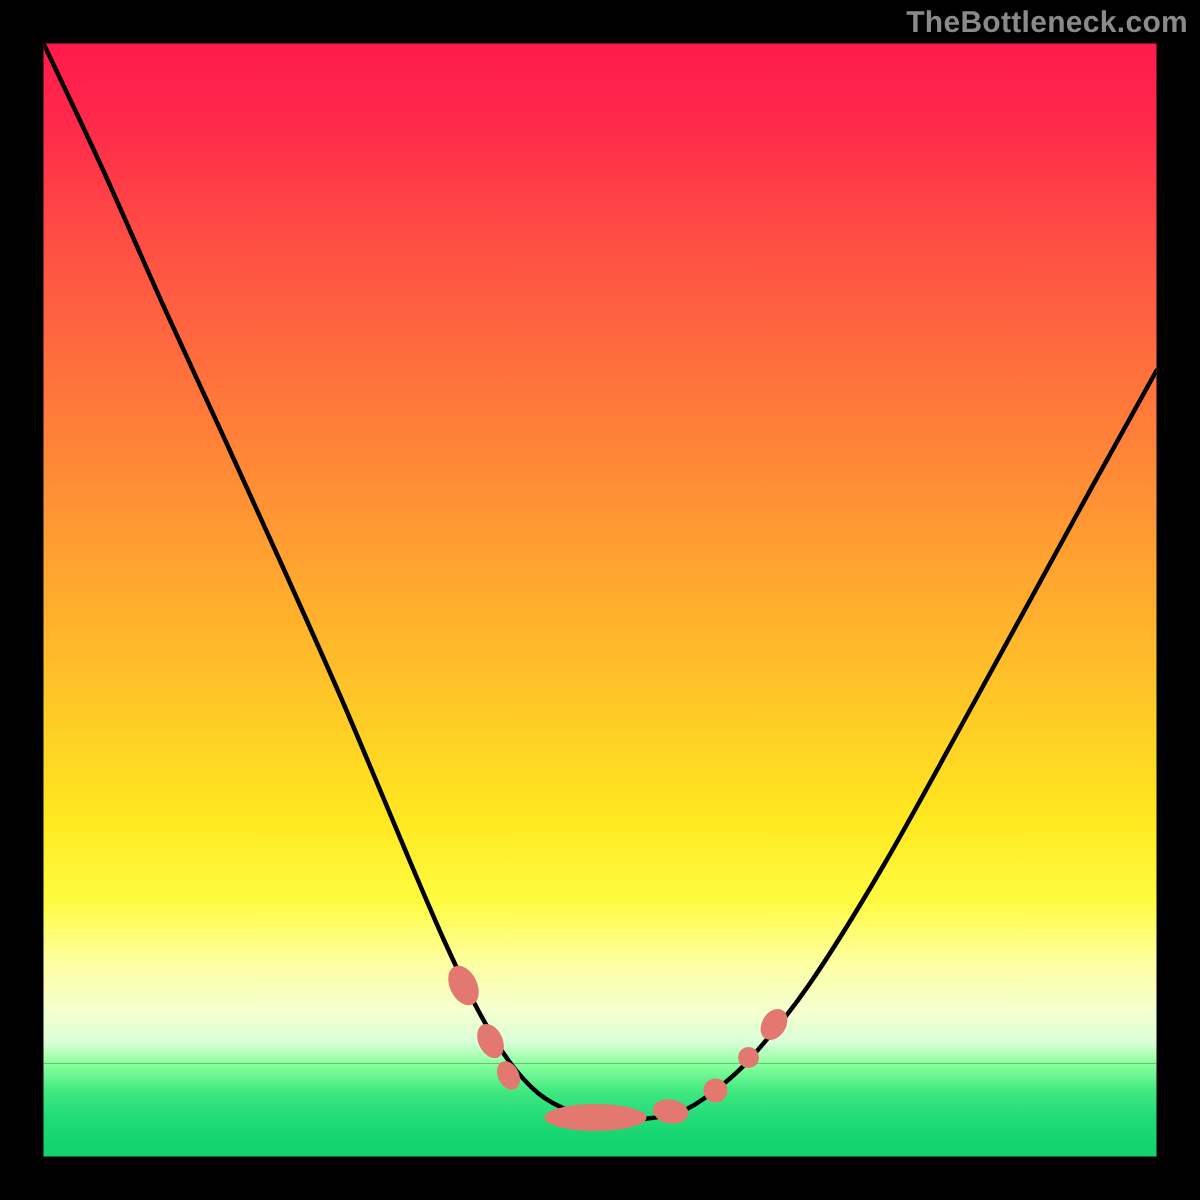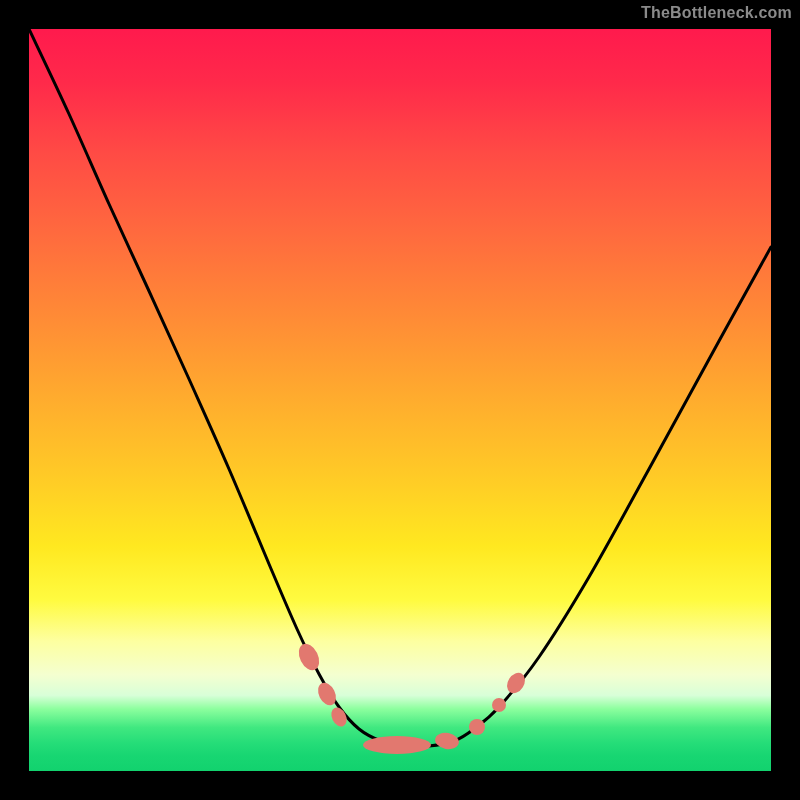--- a/index.html
+++ b/index.html
@@ -66,21 +66,21 @@
     left: 0;
     top: 0;
     width: 742px;
     height: 742px;
   }
   .watermark {
     position: absolute;
     top: 4px;
     right: 8px;
     font-family: Arial, Helvetica, sans-serif;
-    font-size: 16px;
+    font-size: 20px;
     font-weight: 600;
     color: #8a8a8a;
     letter-spacing: 0.2px;
   }
 </style>
 </head>
 <body>
 
 <div class="frame">
   <div class="gradient">

